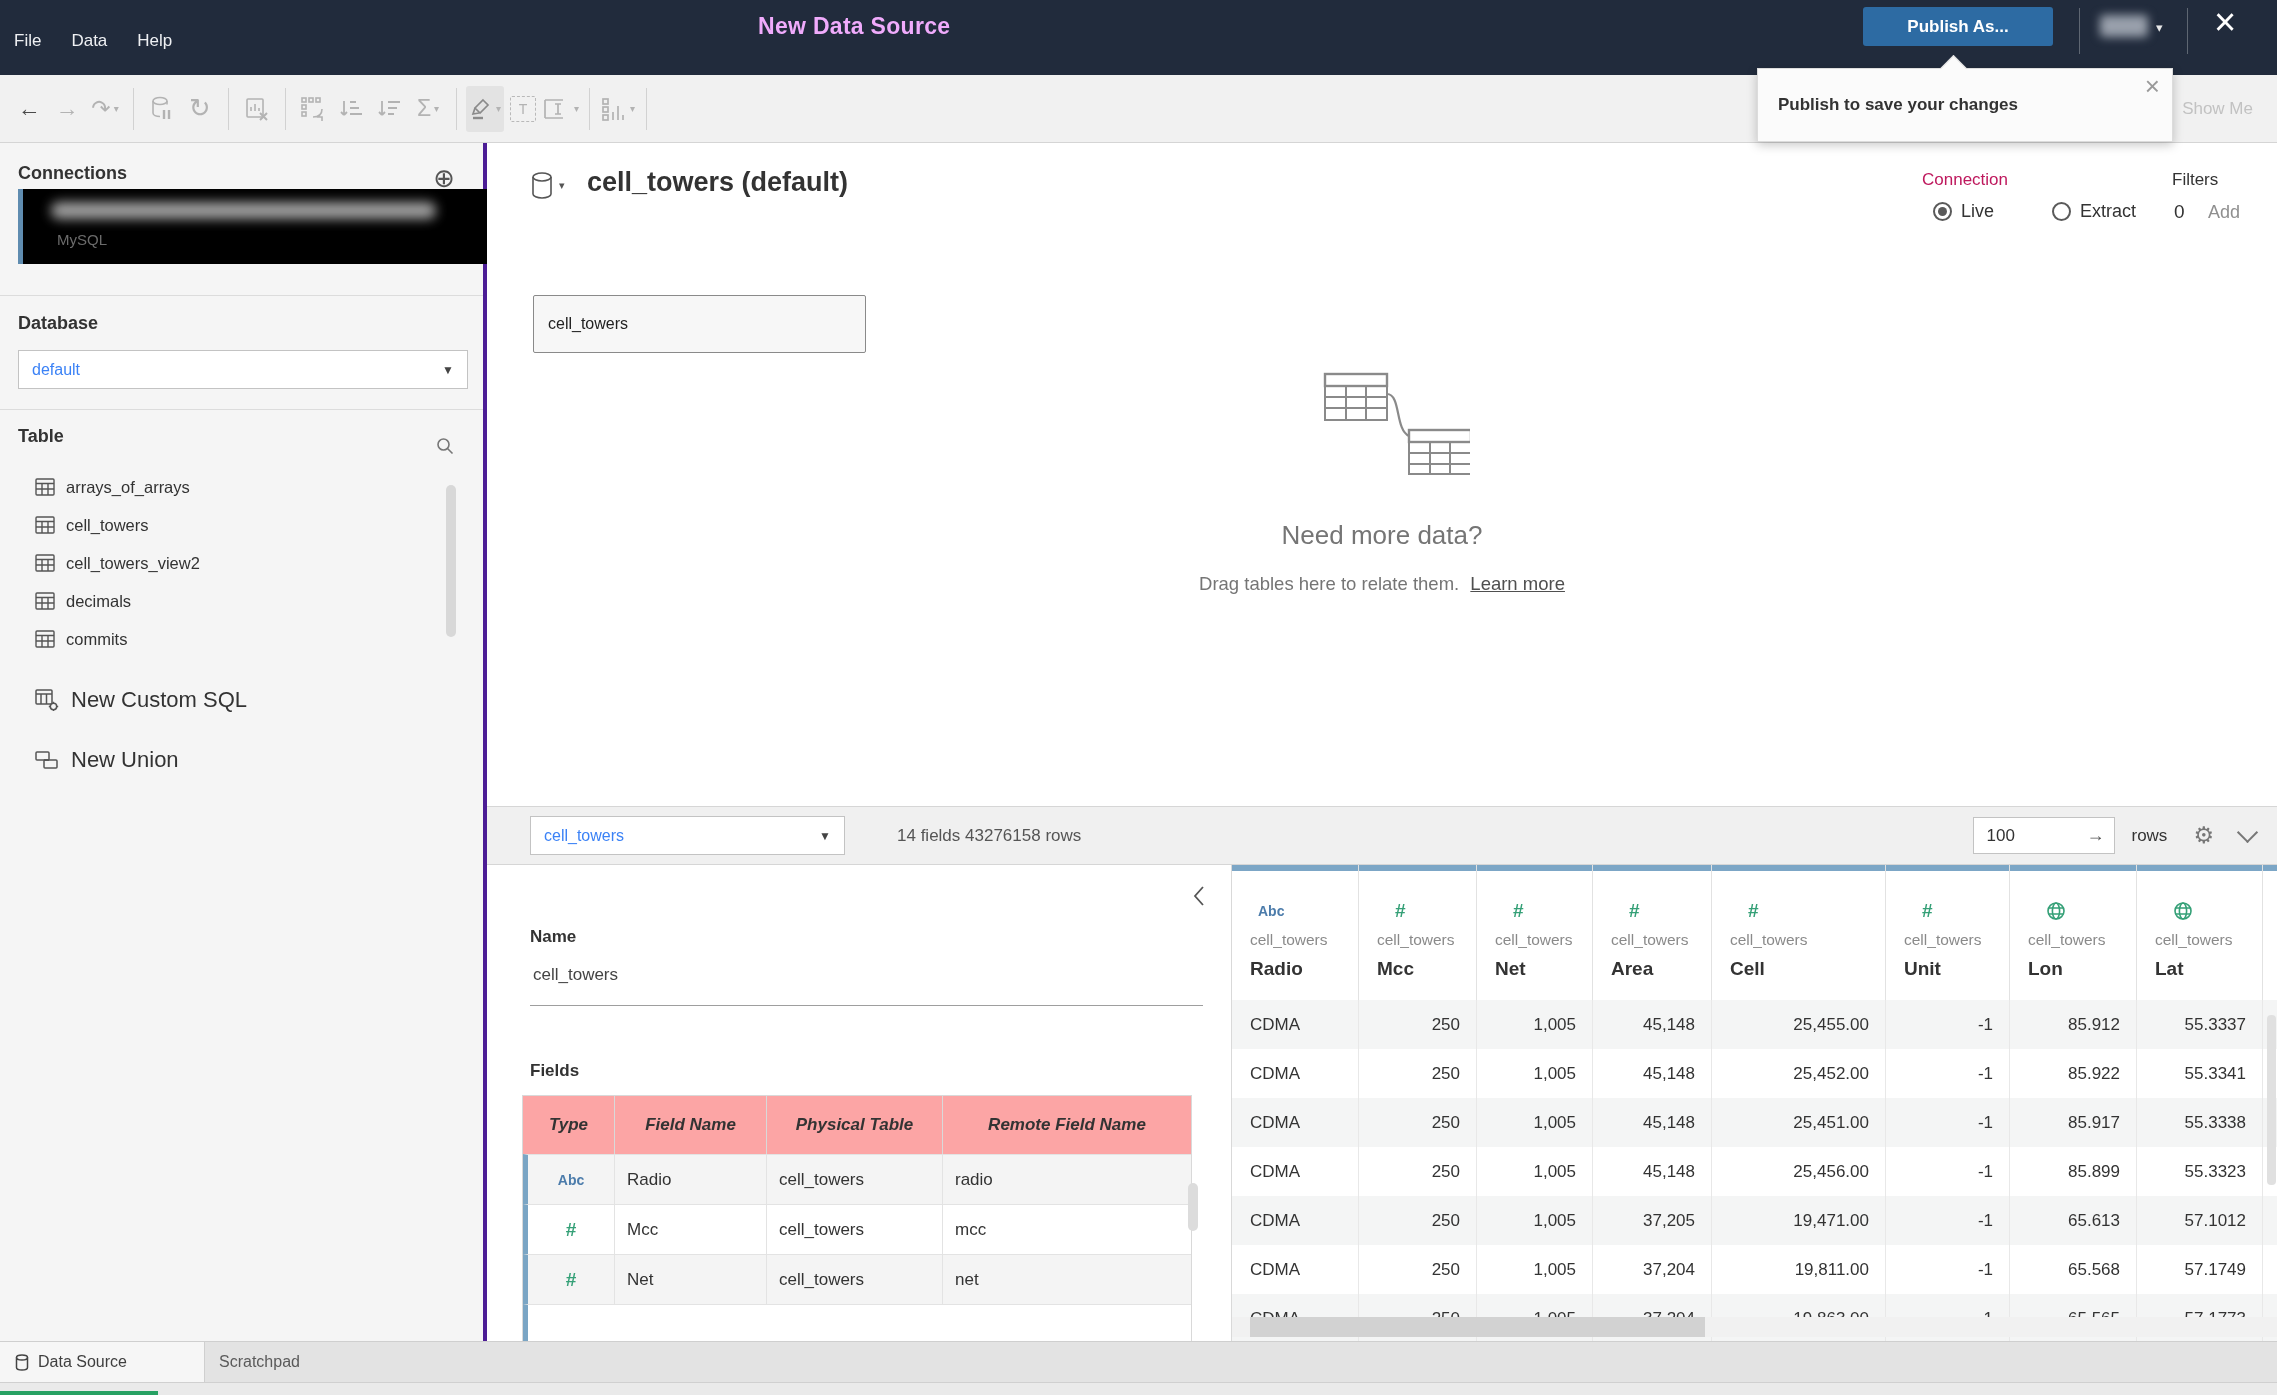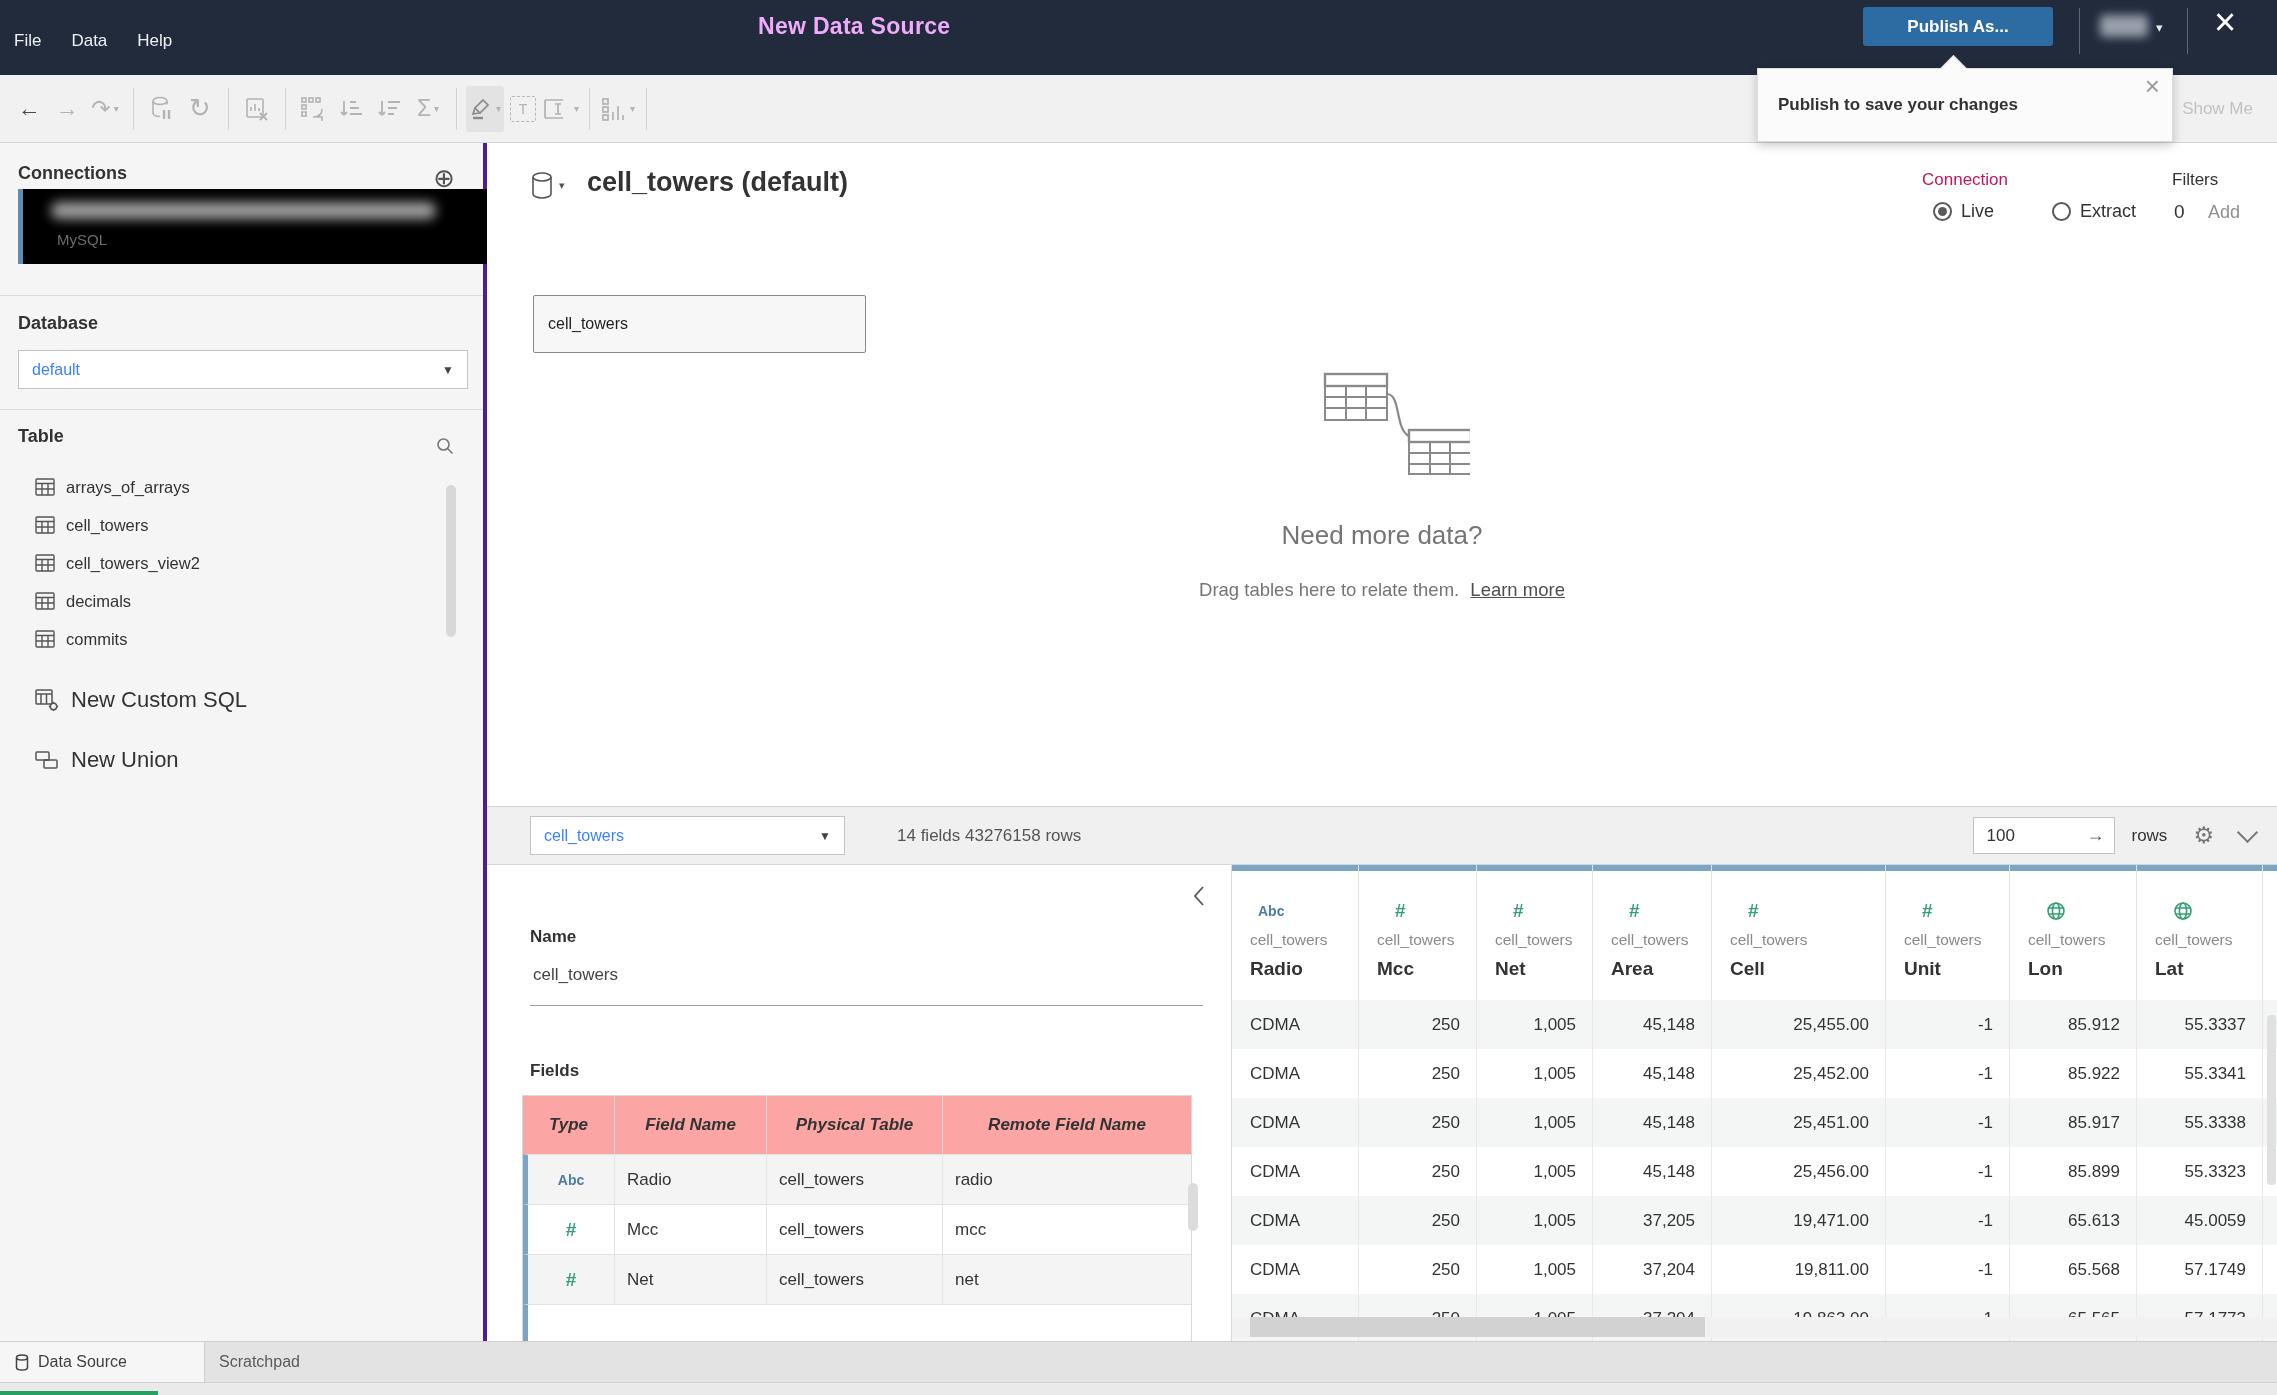--- a/index.html
+++ b/index.html
@@ -65,21 +65,21 @@
   .rdot.sel:after{content:"";width:9px;height:9px;background:#5a5a5a;border-radius:50%;}
   .radio span{margin-left:9px;font-size:18px;color:#333;}
   .filtlab{position:absolute;left:1685px;top:27px;font-size:17px;color:#333;}
   .filtcount{position:absolute;left:1687px;top:58px;font-size:19px;color:#333;}
   .filtadd{position:absolute;left:1721px;top:59px;font-size:18px;color:#8f8f8f;}
   .node{position:absolute;left:46px;top:152px;width:333px;height:58px;background:#f7f7f7;border:1.5px solid #8a8a8a;border-radius:2px;
         display:flex;align-items:center;box-sizing:border-box;}
   .node span{padding-left:14px;font-size:16px;color:#222;}
   .empty{position:absolute;left:0;right:0;top:225px;text-align:center;}
   .empty .etitle{margin-top:38px;font-size:26px;color:#757575;}
-  .empty .ehint{margin-top:28px;font-size:18.5px;color:#757575;}
+  .empty .ehint{margin-top:22px;font-size:18.5px;color:#757575;}
   .empty .elink{color:#4f4f4f;text-decoration:underline;margin-left:6px;}
   
   .gridbar{position:absolute;left:487px;top:806px;width:1790px;height:59px;background:#f0f0f0;border-top:1px solid #d6d6d6;
            border-bottom:1px solid #d6d6d6;display:flex;align-items:center;box-sizing:border-box;}
   .gb-select{margin-left:43px;width:315px;height:39px;position:relative;}
   .gb-summary{margin-left:52px;font-size:17px;color:#555;}
   .numbox{margin-left:auto;width:142px;height:37px;background:#fff;border:1px solid #c3c3c3;display:flex;align-items:center;box-sizing:border-box;}
   .numbox .val{padding-left:12px;font-size:17px;color:#333;}
   .numbox .arr{margin-left:auto;margin-right:10px;color:#555;font-size:18px;}
   .rowslab{margin-left:16px;font-size:17px;color:#333;}
@@ -550,21 +550,21 @@
           <div class="gcell blank" style="flex: 1 1 0%;"></div>
         </div>
         <div class="grow stripe">
           <div class="gcell left" style="width: 127px;">CDMA</div>
           <div class="gcell" style="width: 118px;">250</div>
           <div class="gcell" style="width: 116px;">1,005</div>
           <div class="gcell" style="width: 119px;">37,205</div>
           <div class="gcell" style="width: 174px;">19,471.00</div>
           <div class="gcell" style="width: 124px;">-1</div>
           <div class="gcell" style="width: 127px;">65.613</div>
-          <div class="gcell" style="width: 126px;">45.0059</div>
+          <div class="gcell" style="width: 126px;">57.1012</div>
           <div class="gcell blank" style="flex: 1 1 0%;"></div>
         </div>
         <div class="grow">
           <div class="gcell left" style="width: 127px;">CDMA</div>
           <div class="gcell" style="width: 118px;">250</div>
           <div class="gcell" style="width: 116px;">1,005</div>
           <div class="gcell" style="width: 119px;">37,204</div>
           <div class="gcell" style="width: 174px;">19,811.00</div>
           <div class="gcell" style="width: 124px;">-1</div>
           <div class="gcell" style="width: 127px;">65.568</div>

